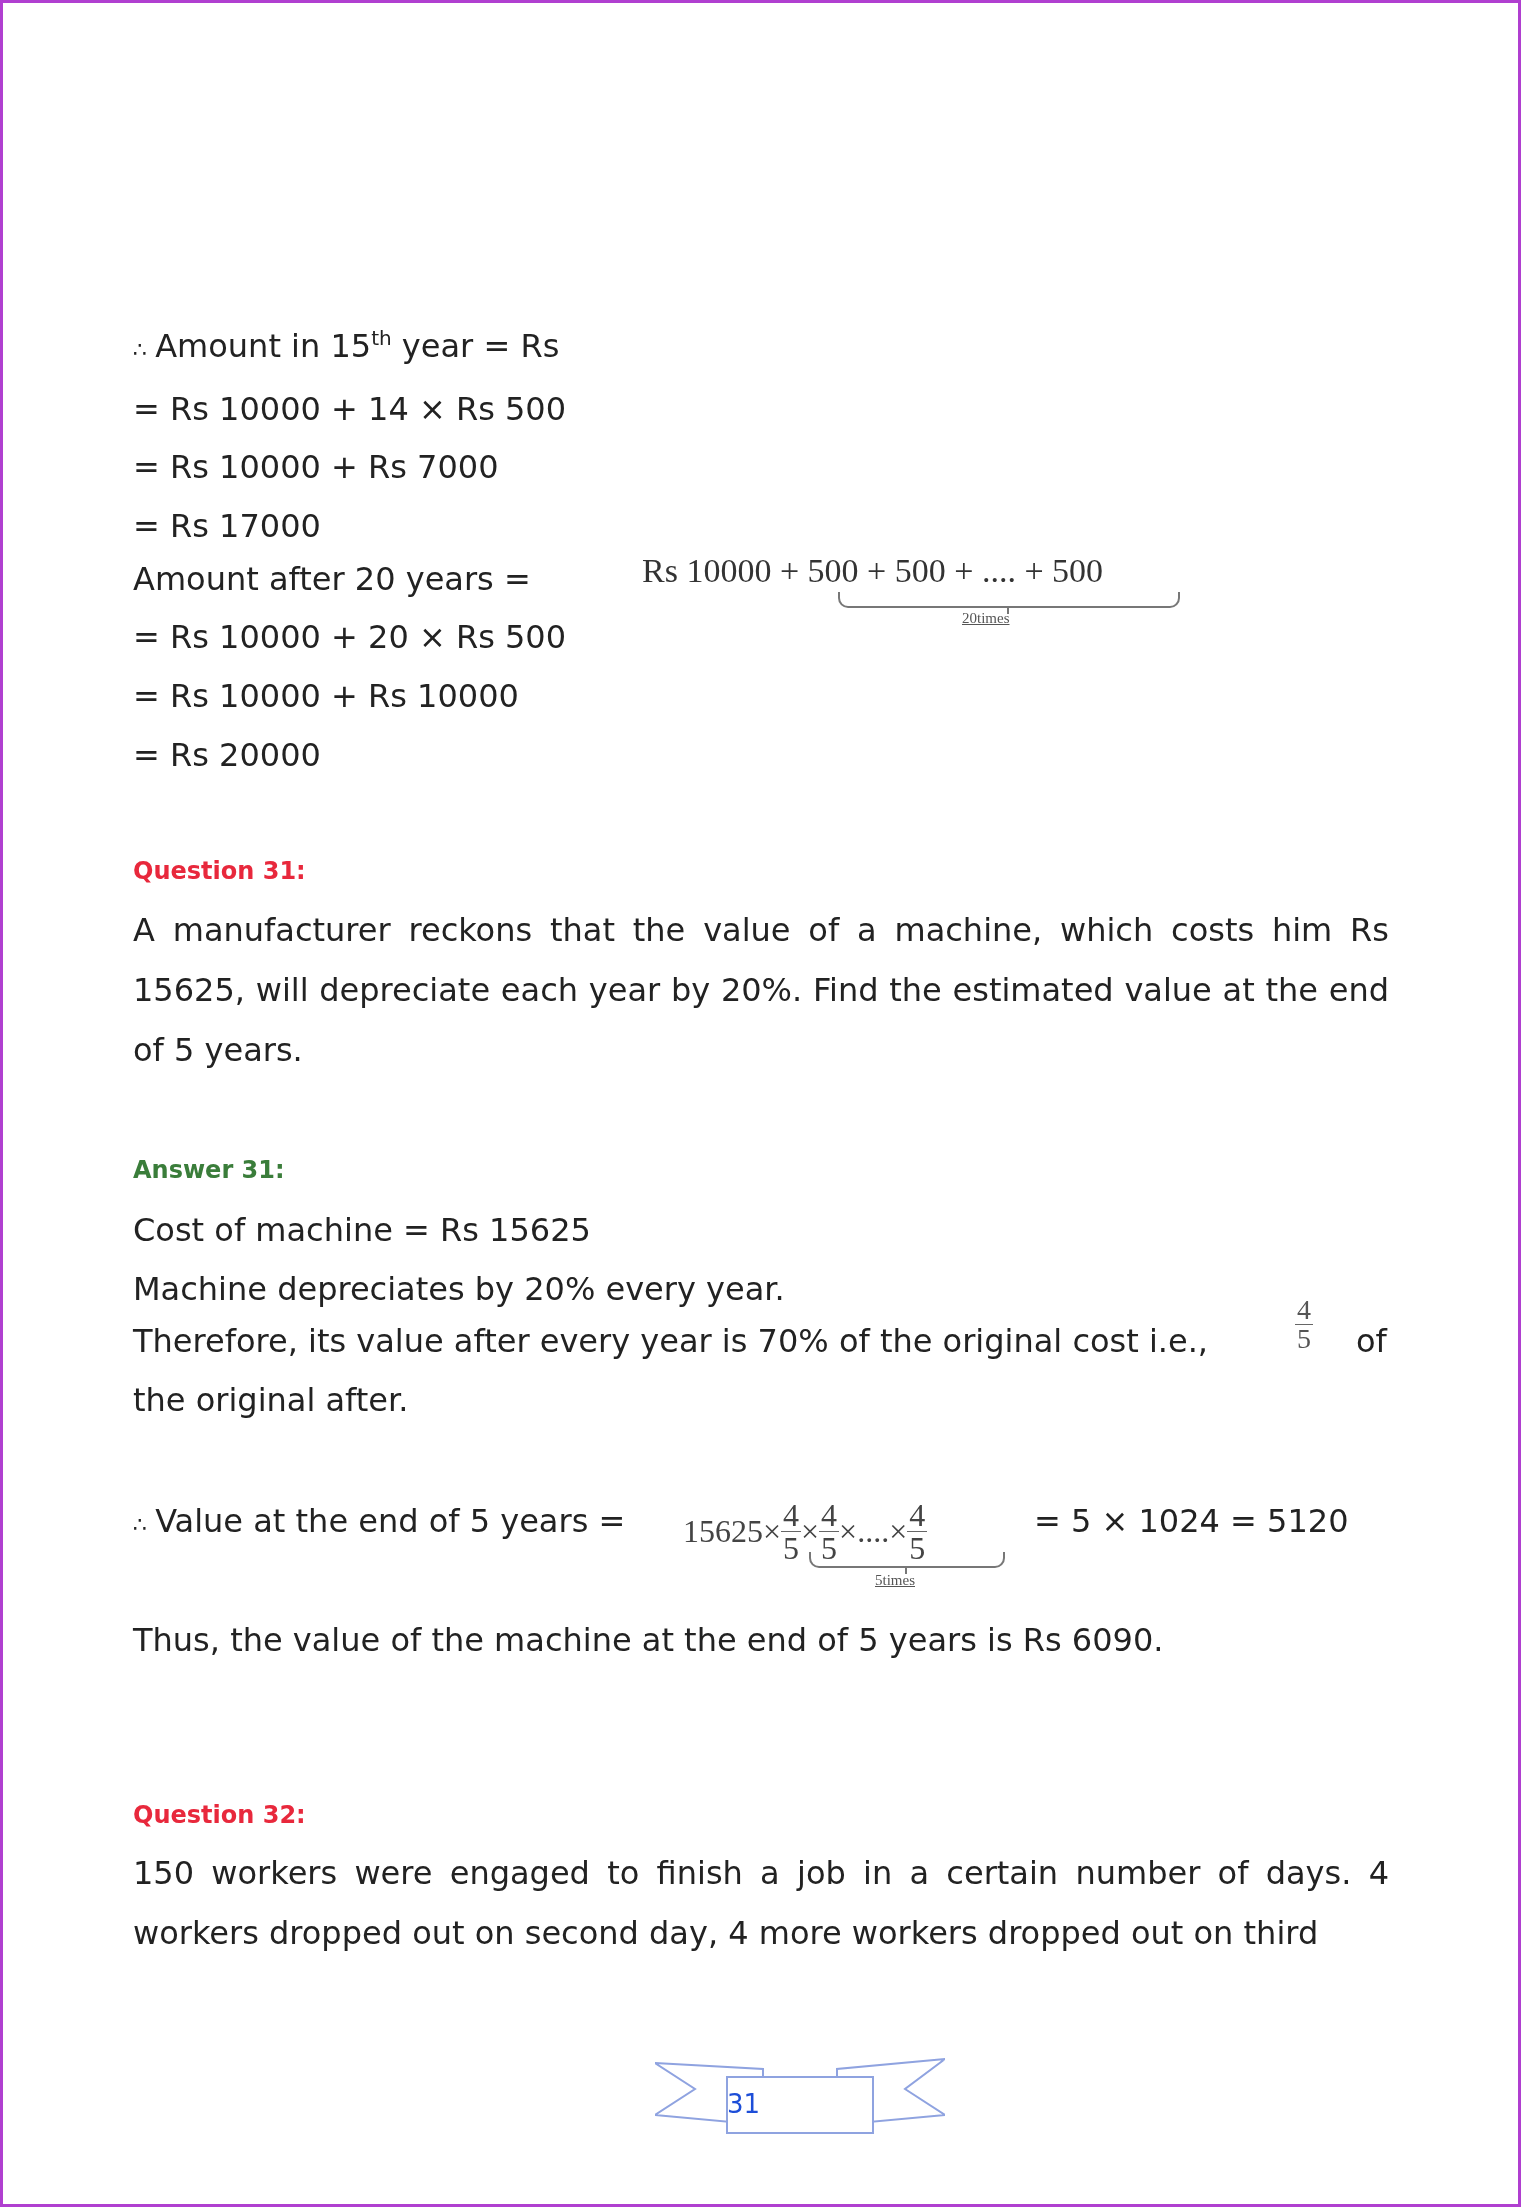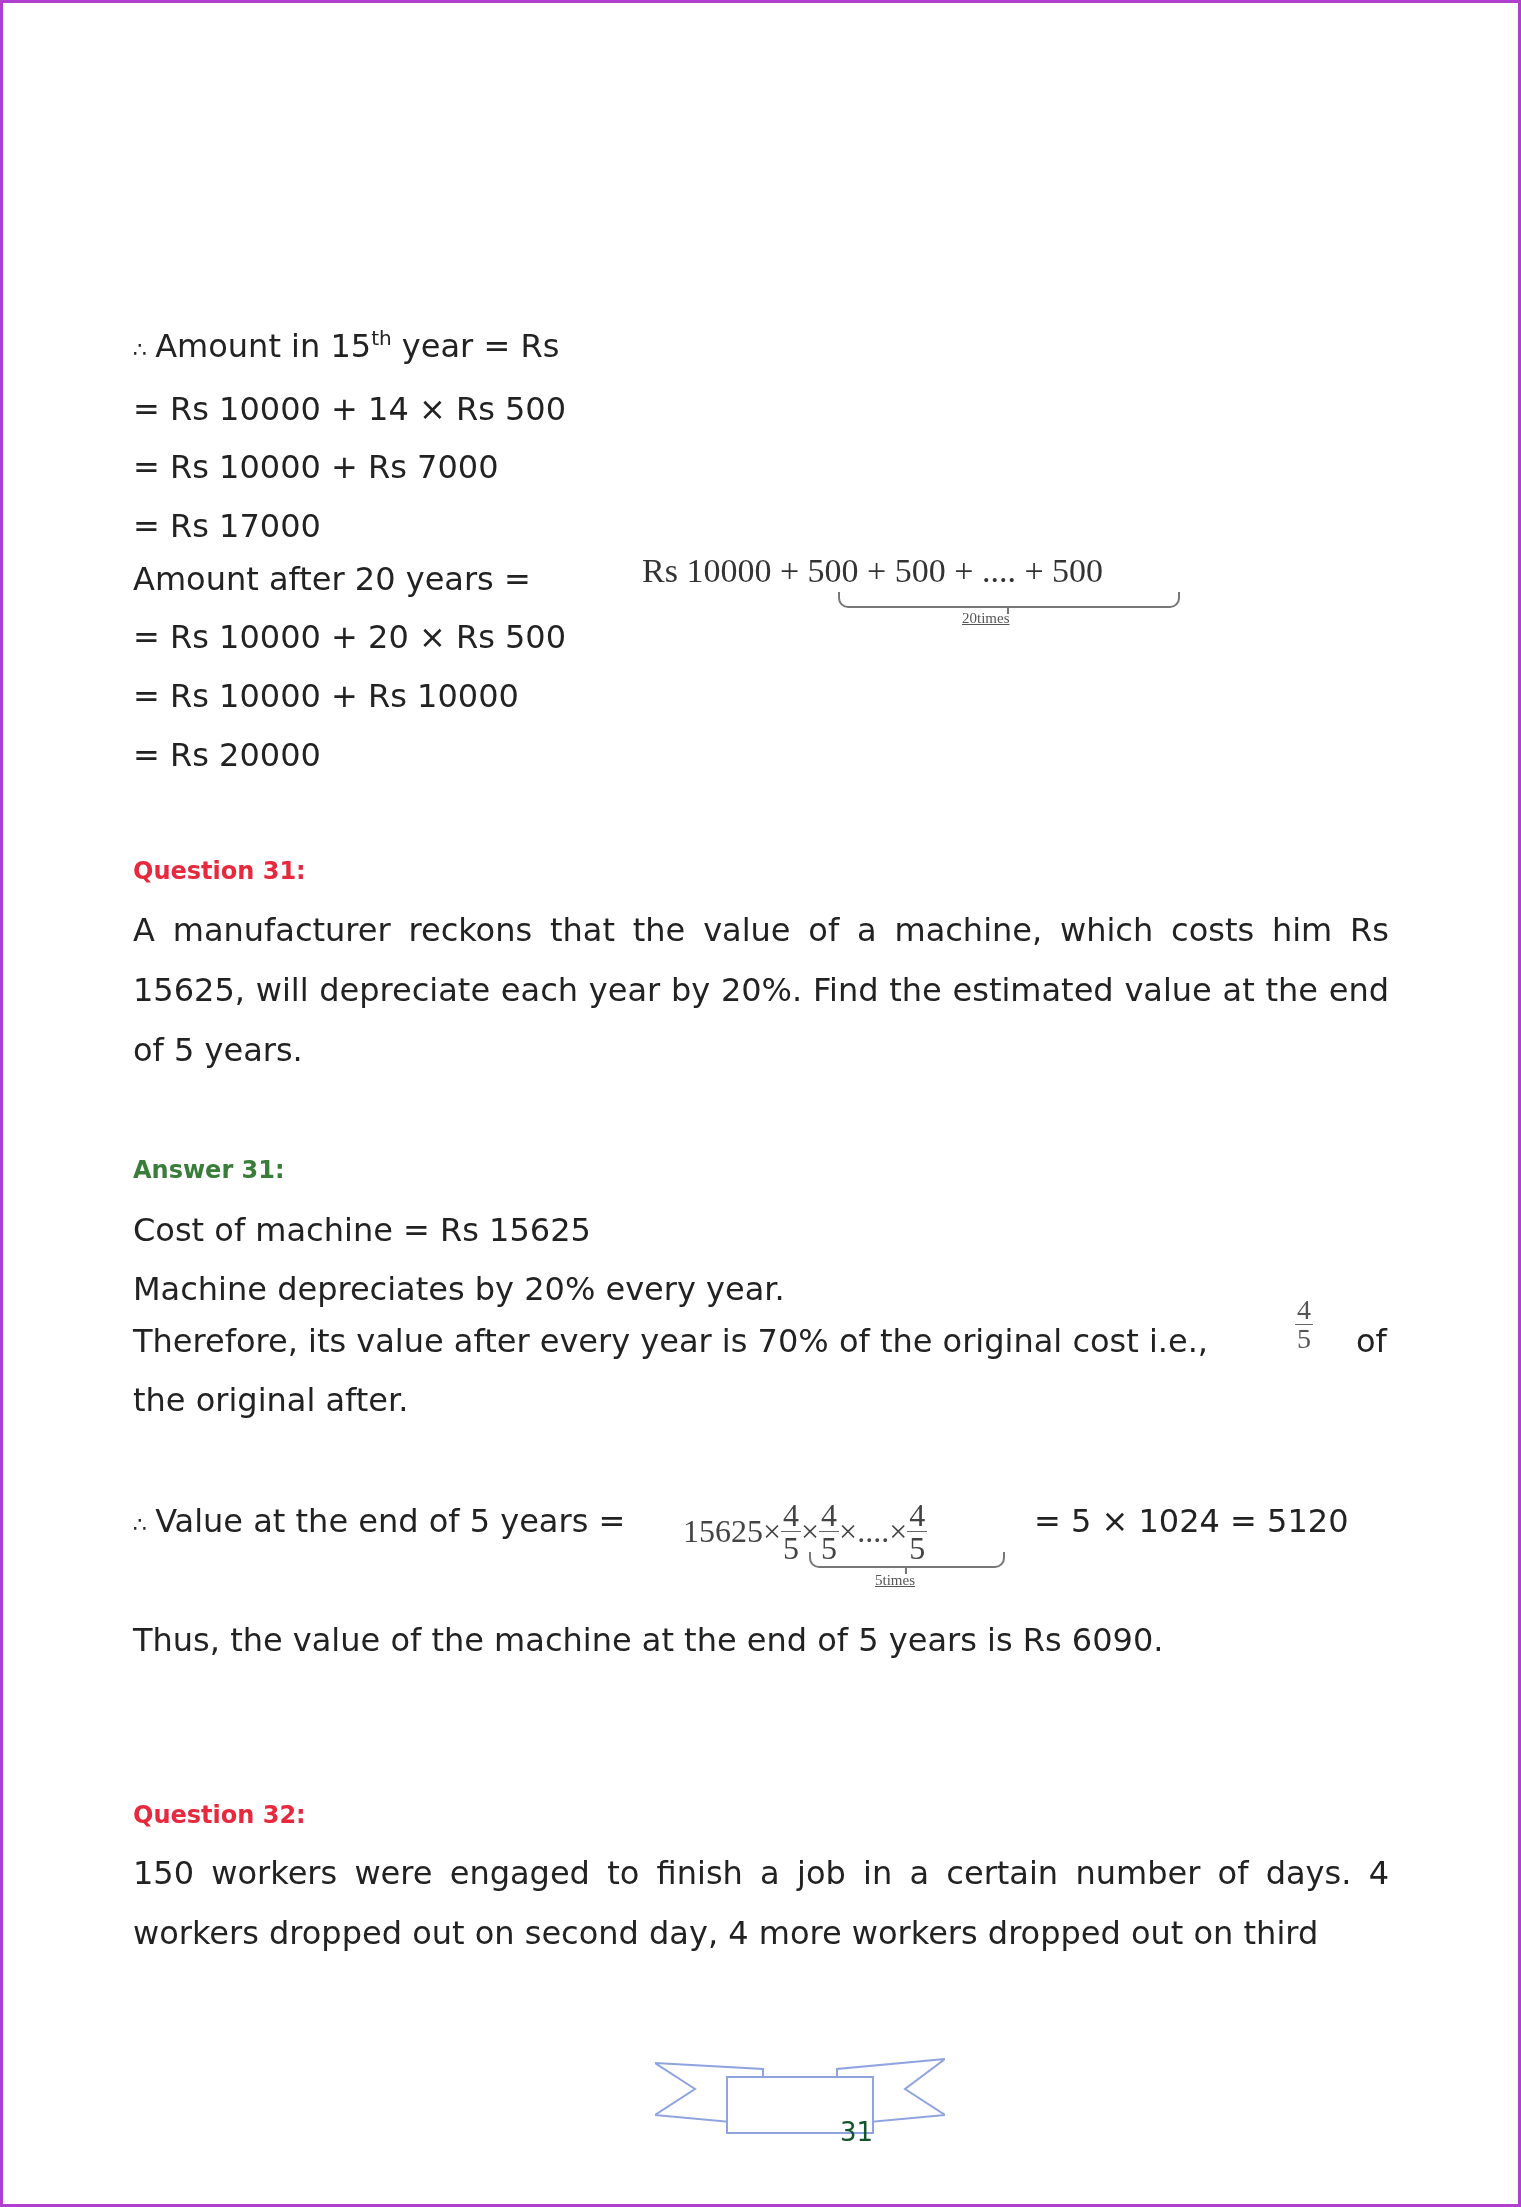--- a/index.html
+++ b/index.html
@@ -14,21 +14,21 @@
   sup{font-size:20px;line-height:0;}
   .serif{font-family:"Liberation Serif","DejaVu Serif",serif;color:#333;}
   .brace-box{position:absolute;}
   .brace{position:absolute;height:14px;border:2px solid #777;border-top:none;border-radius:0 0 10px 10px;}
   .brace-tip{position:absolute;width:2px;height:8px;background:#777;}
   .under{position:absolute;font-size:15px;color:#555;text-decoration:underline;}
   .frac{display:inline-block;vertical-align:middle;text-align:center;line-height:1;}
   .frac .n{display:block;padding:0 2px;border-bottom:1.5px solid #666;}
   .frac .d{display:block;padding:0 2px;}
   .footer{position:absolute;left:655px;top:2055px;width:290px;height:80px;}
-  .footer .num{position:absolute;left:126px;top:20px;width:140px;text-align:right;font-size:26px;color:#14532d;margin-top:28px;}
+  .footer .num{position:absolute;left:126px;top:20px;width:140px;text-align:left;font-size:26px;color:#1d4ed8;}
 </style>
 </head>
 <body>
 
 <div class="frame"></div>
 
 <div class="ln" style="top:326px">
   <span class="ther">∴</span>
   <span>Amount in 15</span><sup>th</sup><span> year = Rs</span>
 </div>

